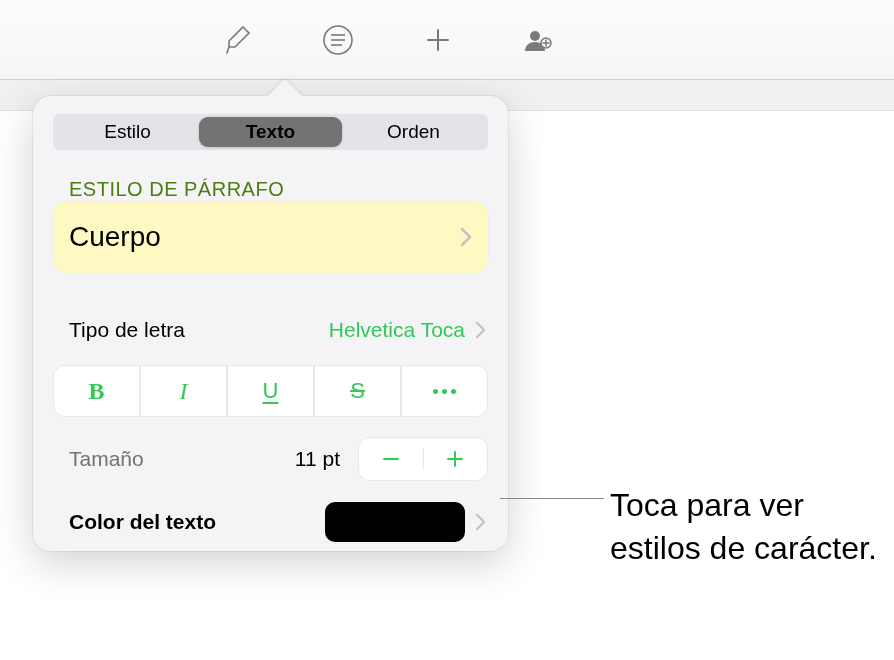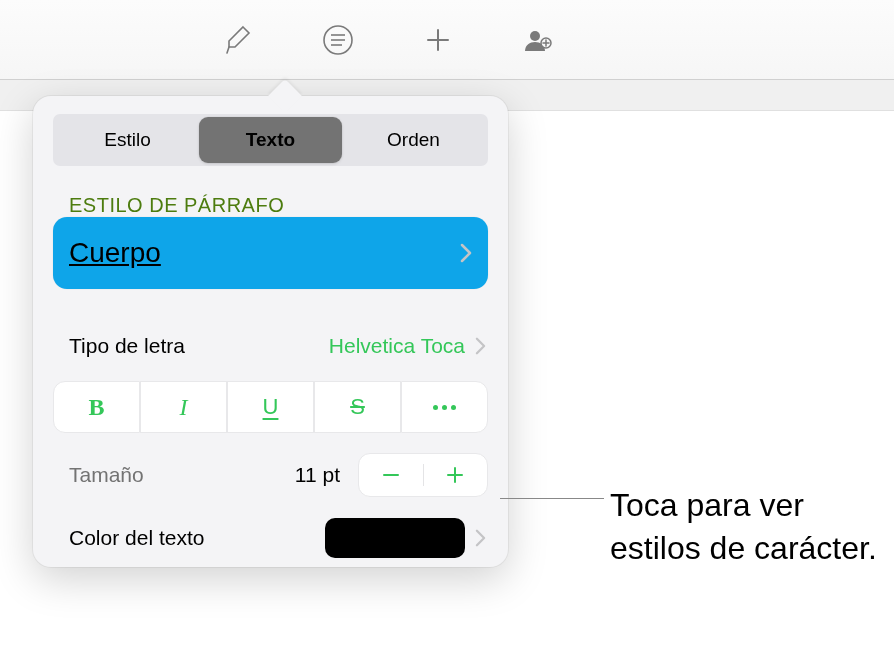--- a/index.html
+++ b/index.html
@@ -65,21 +65,21 @@
       background: #f4f4f6;
       transform: rotate(45deg);
       border-top-left-radius: 4px;
       box-shadow: -2px -2px 3px rgba(0,0,0,0.05);
     }
     .seg-control {
       display: flex;
       background: #e4e4e8;
       border-radius: 7px;
       padding: 3px;
-      height: 52px;
+      height: 36px;
       position: relative;
     }
     .seg-item {
       flex: 1;
       display: flex;
       align-items: center;
       justify-content: center;
       font-size: 19px;
       color: #000;
       cursor: pointer;
@@ -93,24 +93,23 @@
     }
     .section-label {
       font-size: 20px;
       color: #4d7c0f;
       letter-spacing: 0.5px;
       margin-top: 28px;
       padding-left: 16px;
       text-transform: uppercase;
     }
     .card {
-      background: #0ea5e9;
+      background: #fef9c3;
       border-radius: 14px;
       box-shadow: 0 0 0 0.5px rgba(0,0,0,0.04);
-      text-decoration: underline;
     }
     .row {
       display: flex;
       align-items: center;
       justify-content: space-between;
       padding: 0 16px;
       height: 72px;
       cursor: pointer;
     }
     .row-label {
@@ -215,20 +214,21 @@
       background: #e4e4e6;
       margin: 10px 0;
     }
     .color-row {
       display: flex;
       align-items: center;
       padding: 0 2px 0 16px;
       height: 58px;
       margin-top: 6px;
       cursor: pointer;
+      font-weight: bold;
     }
     .color-label {
       font-size: 21px;
       color: #000;
       flex: 1;
     }
     .color-swatch {
       width: 140px;
       height: 40px;
       background: #000000;

